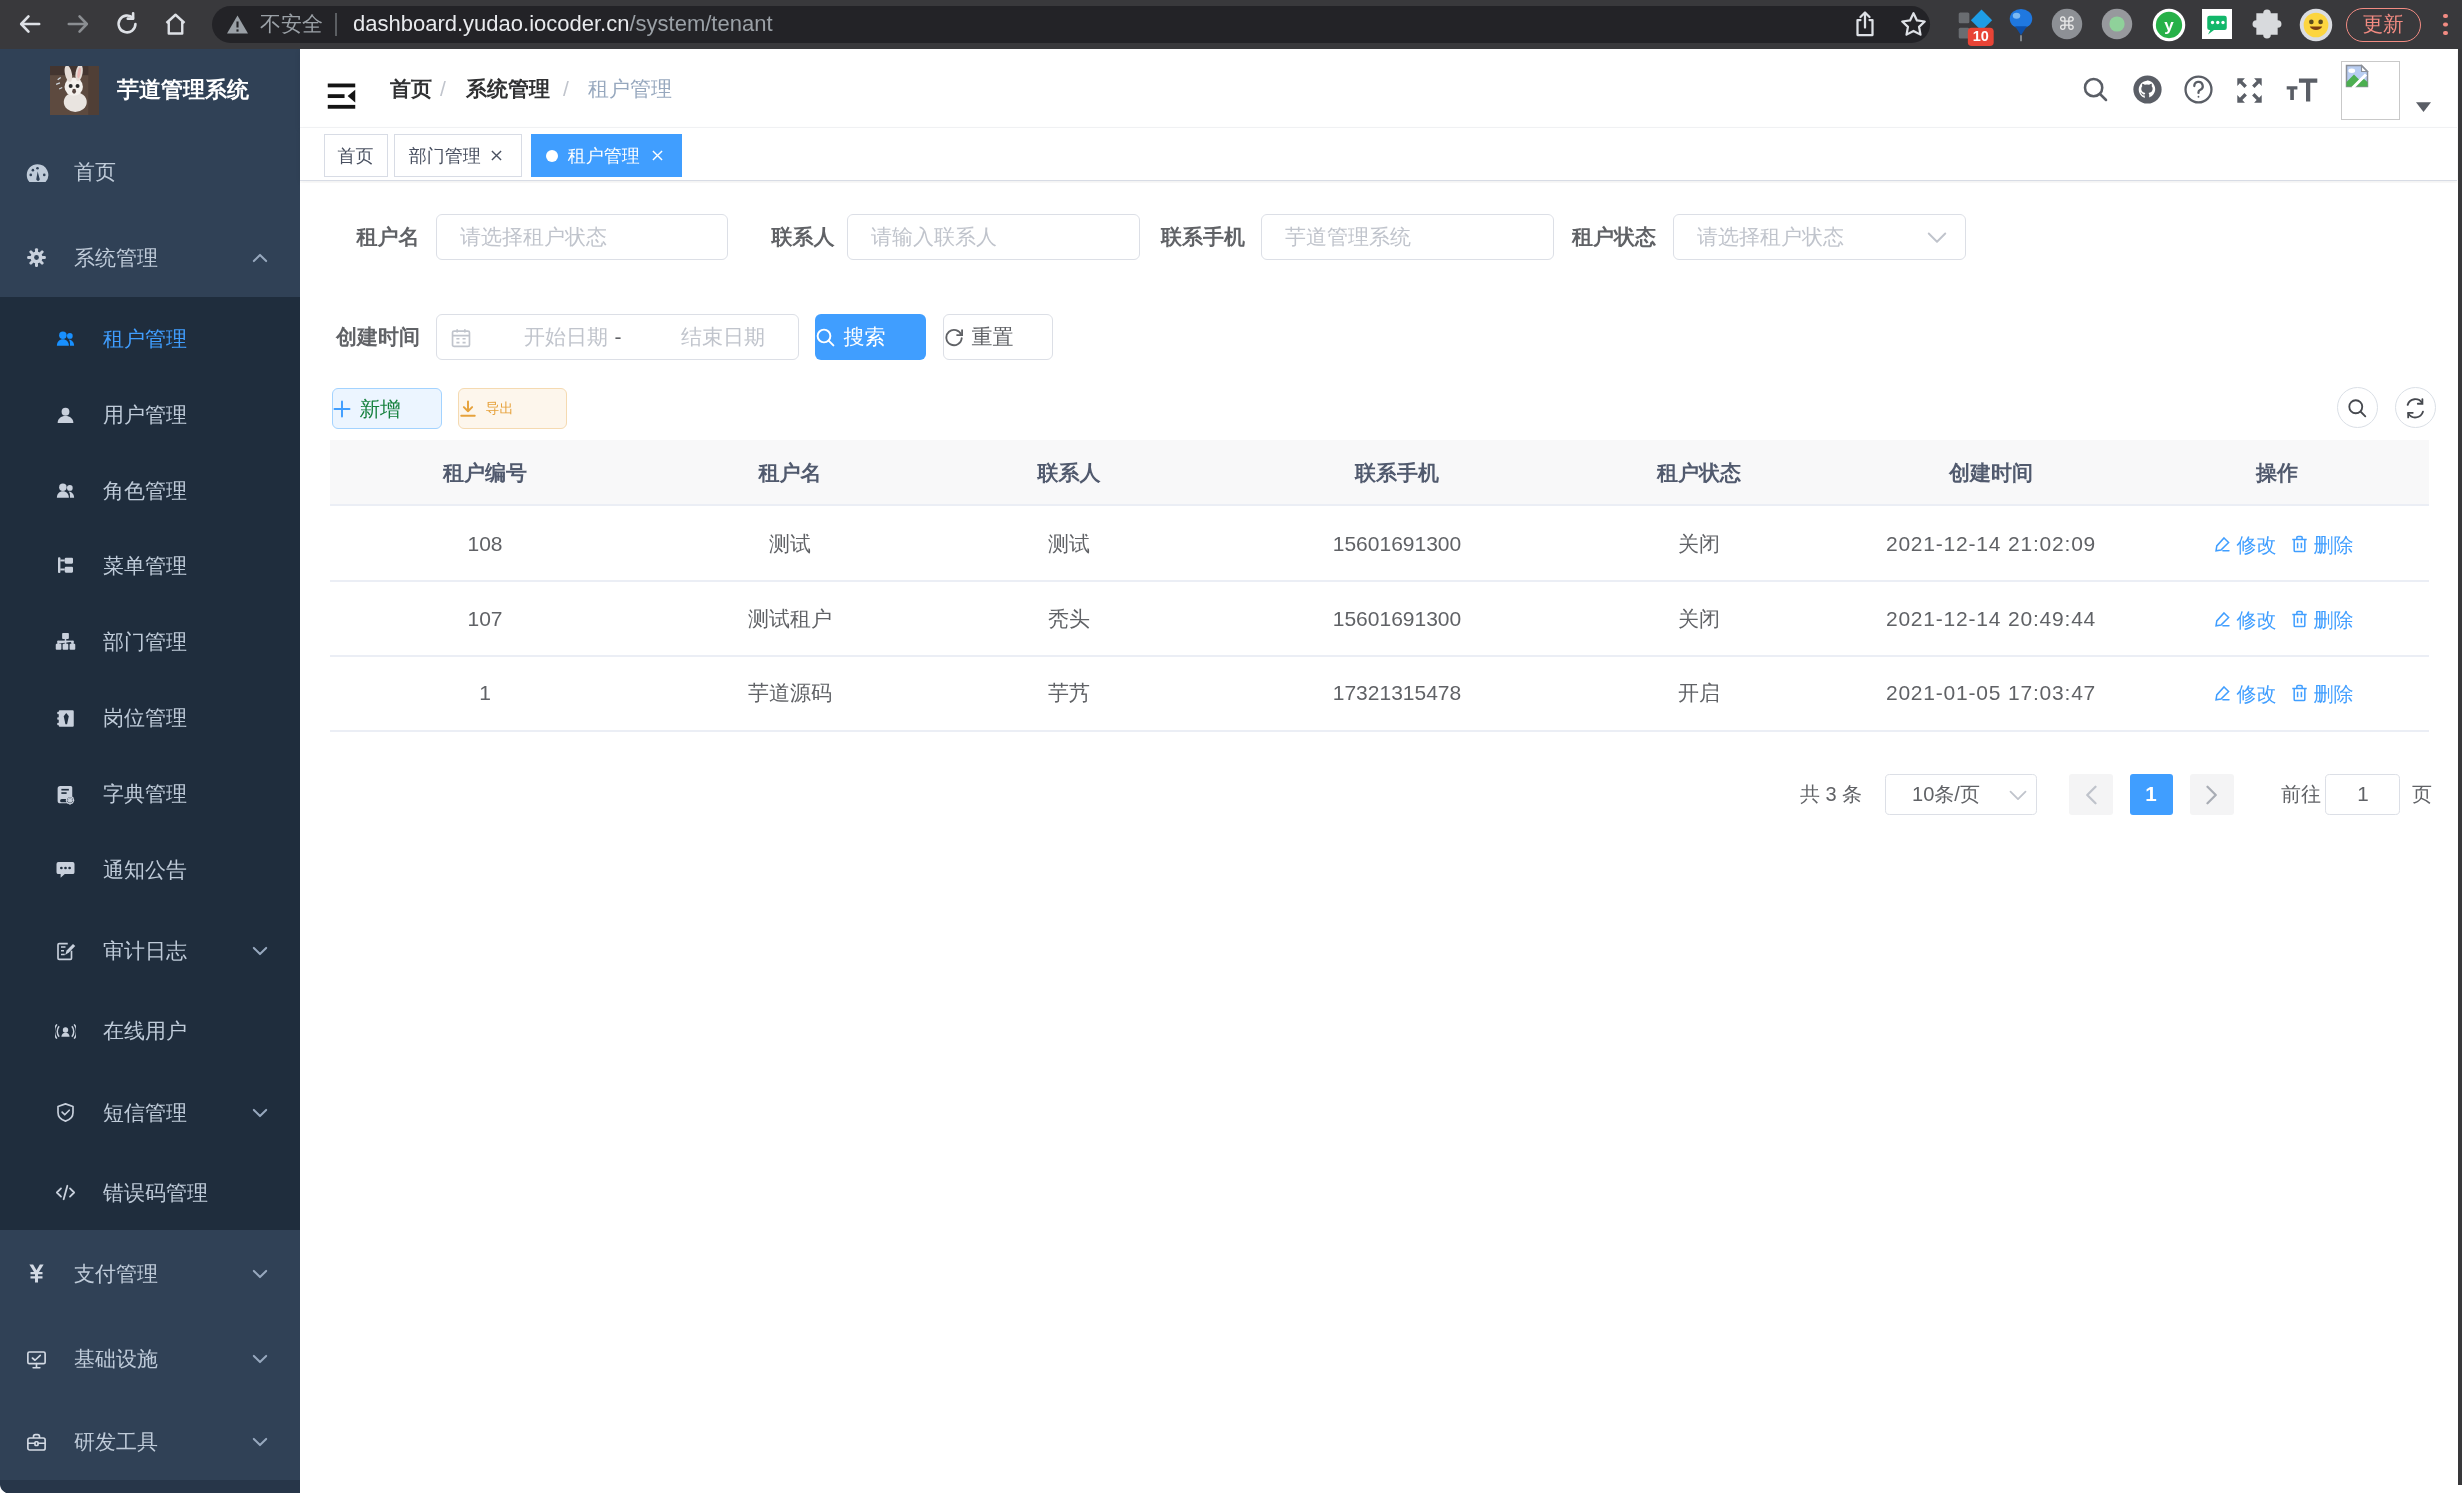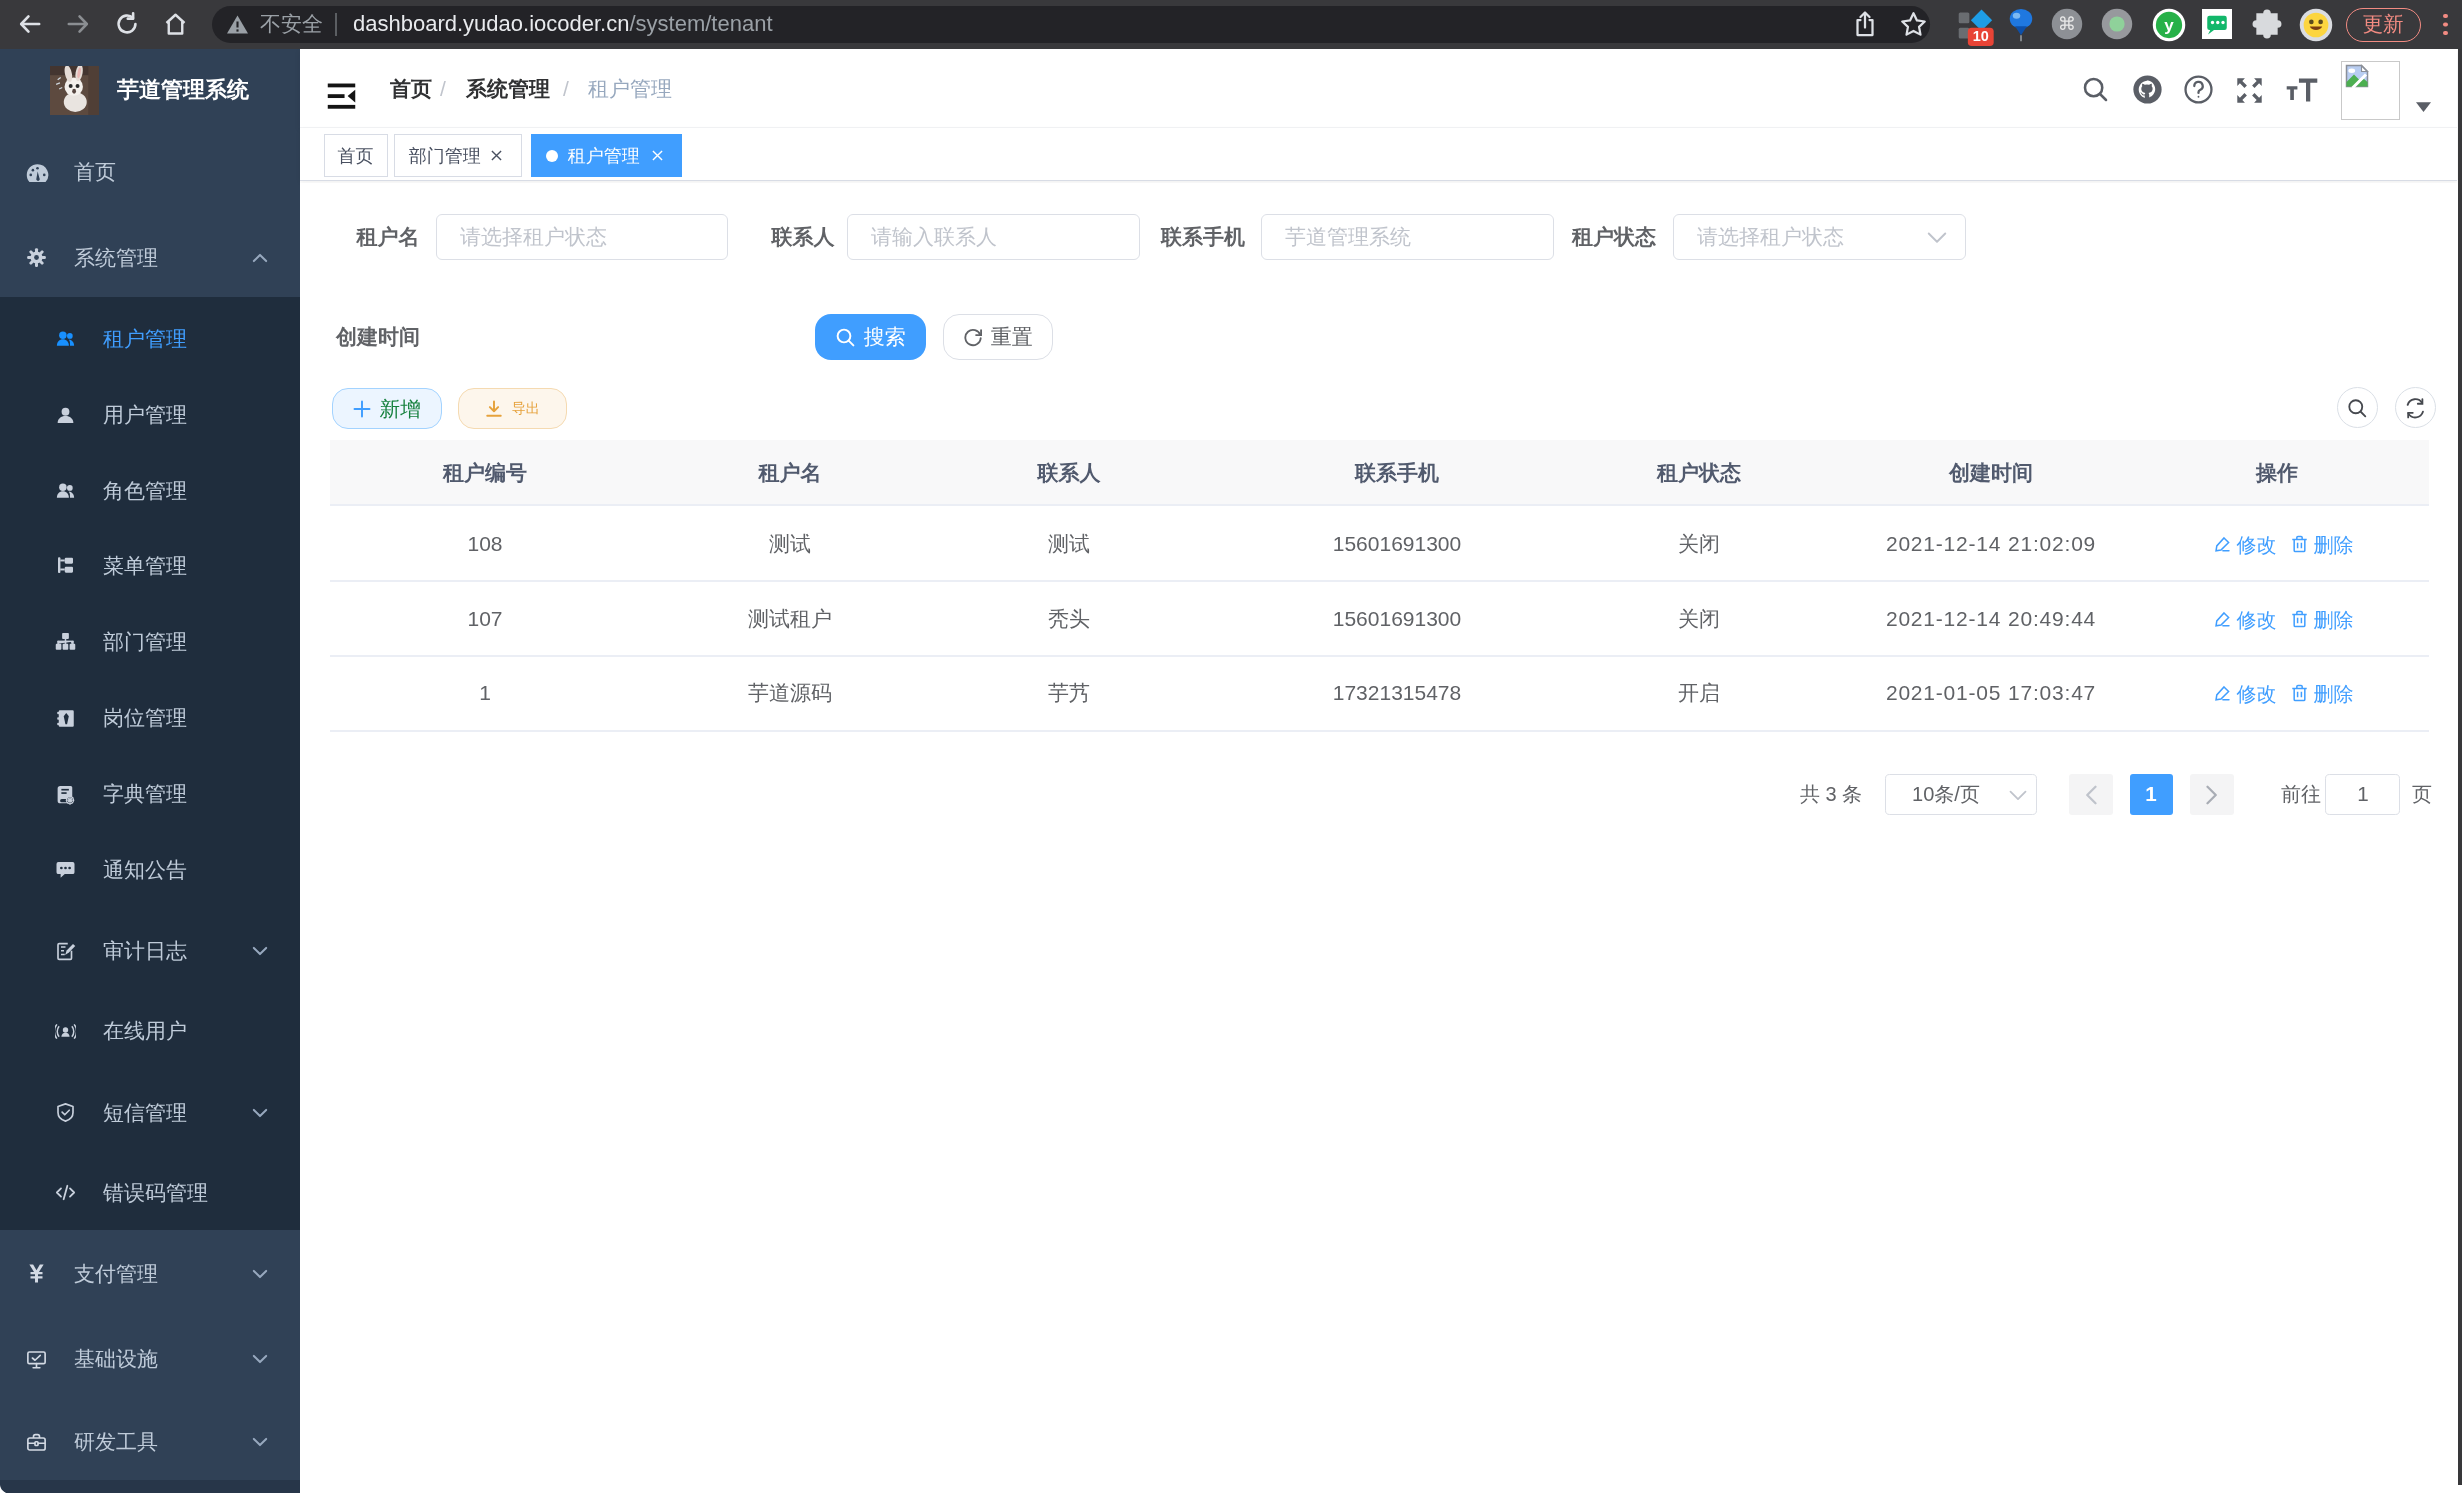--- a/index.html
+++ b/index.html
@@ -22,21 +22,21 @@
 .mtxt2{position:absolute;left:103px;white-space:nowrap}
 .chev{position:absolute;left:250px;width:20px;height:20px}
 #main{position:absolute;left:300px;top:0;width:2157px;height:1445px;background:#fff}
 #navbar{position:absolute;left:0;top:0;width:2157px;height:79px;background:#fff;border-bottom:0.8px solid #f2f3f5;box-shadow:0 1.5px 6px rgba(0,21,41,.08)}
 #tagsbar{position:absolute;left:0;top:79px;width:2157px;height:53px;background:#fff;border-bottom:1.5px solid #d8dce5;box-shadow:0 1.5px 4.6px rgba(0,0,0,.06)}
 .tag{position:absolute;top:6px;height:43px;border:1.5px solid #d8dce5;background:#fff;color:#495060;font-size:18px;display:flex;align-items:center;white-space:nowrap}
 .tag.active{background:#409eff;border-color:#409eff;color:#fff}
 #content{position:absolute;left:0;top:134px;width:2157px;height:1311px;background:#fff}
 .lbl{position:absolute;font-weight:700;color:#606266;font-size:21px;white-space:nowrap}
 .inp{position:absolute;height:46px;border:1.5px solid #dcdfe6;border-radius:6px;background:#fff;color:#c0c4cc;font-size:21px;display:flex;align-items:center}
-.btn{position:absolute;height:46px;border-radius:16px;font-size:21px;display:flex;align-items:center;justify-content:center;white-space:nowrap}
+.btn{position:absolute;height:46px;border-radius:6px;font-size:21px;display:flex;align-items:center;white-space:nowrap}
 .th{position:absolute;font-weight:700;color:#515a6e;font-size:21px;white-space:nowrap}
 .td{position:absolute;color:#606266;font-size:21px;white-space:nowrap}
 .hline{position:absolute;background:#ebeef5;height:1.5px}
 .plink{color:#409eff;font-size:20px;white-space:nowrap;display:inline-flex;align-items:center}
 #rstrip{position:absolute;right:0;top:49px;width:3.8px;height:1436px;background:#38383a}
 svg{display:block}
 </style>
 </head>
 <body>
 <div id="page">
@@ -434,20 +434,29 @@
           </div>
         <div class="inp" style="left:1373px;top:31px;width:293px;padding-left:23px">请选择租户状态
           <svg class="abs" style="right:18px;top:17px" width="20" height="12" viewBox="0 0 26 16" fill="none" stroke="#c0c4cc" stroke-width="2.6" stroke-linecap="round" stroke-linejoin="round">
               <path d="M2 2l11 11L24 2"></path>
             </svg>
         </div>
 
         <div class="lbl" style="left:78px;top:154px;line-height:0">
             <span class="cxy abs">创建时间</span>
           </div>
+        <div class="inp" style="left:136px;top:131px;width:363px">
+          <svg class="abs" style="left:13.7px;top:13px" width="20" height="20" viewBox="0 0 26 26" fill="none" stroke="#c0c4cc" stroke-width="2.2">
+              <rect x="2" y="4" width="22" height="20" rx="2"></rect>
+              <path d="M2 10h22M8 1.5V6M18 1.5V6M7 14h4M15 14h4M7 19h4M15 19h4"></path>
+            </svg>
+          <span class="abs cx" style="left:129px">开始日期</span>
+          <span class="abs cx" style="left:181px;color:#606266">-</span>
+          <span class="abs cx" style="left:286px">结束日期</span>
+        </div>
         <div class="btn" style="left:515px;top:131px;width:111px;background:#409eff;color:#fff">
           <svg style="margin-right:7.6px" width="21" height="21" viewBox="0 0 28 28" fill="none" stroke="#fff" stroke-width="2.6" stroke-linecap="round">
               <circle cx="12" cy="12" r="8.5"></circle>
               <path d="M18.5 18.5l6 6"></path>
             </svg>搜索
         </div>
         <div class="btn" style="left:643px;top:131px;width:110px;background:#fff;border:1.5px solid #dcdfe6;color:#606266">
           <svg style="margin-right:7.6px" width="20" height="20" viewBox="0 0 26 26" fill="none" stroke="#606266" stroke-width="2.4" stroke-linecap="round">
               <path d="M22.5 10.5a10 10 0 1 0 .5 4"></path>
               <path d="M23.5 4v6.5H17"></path>

